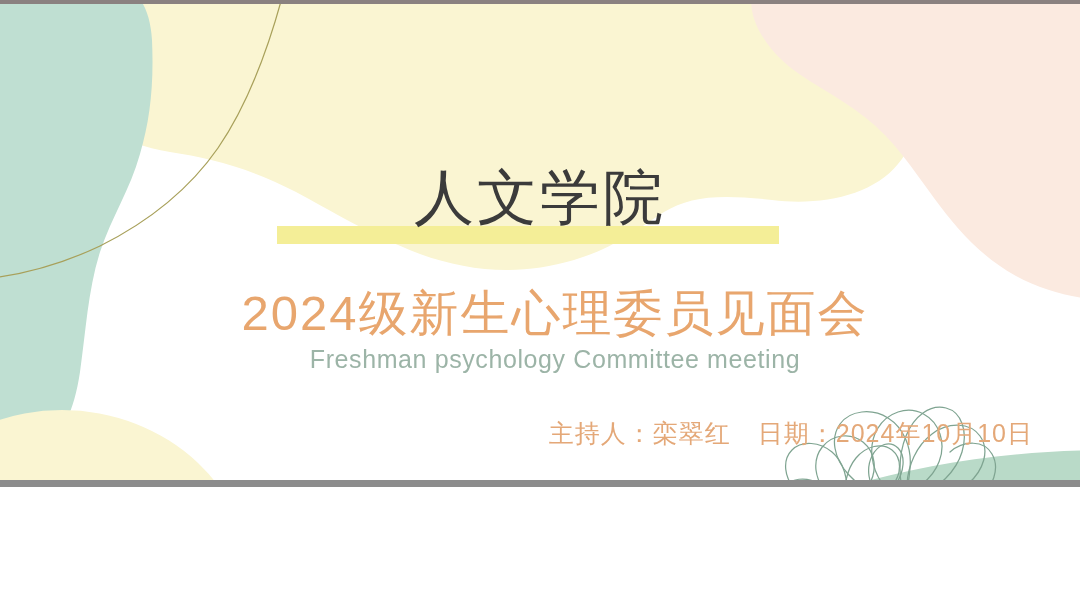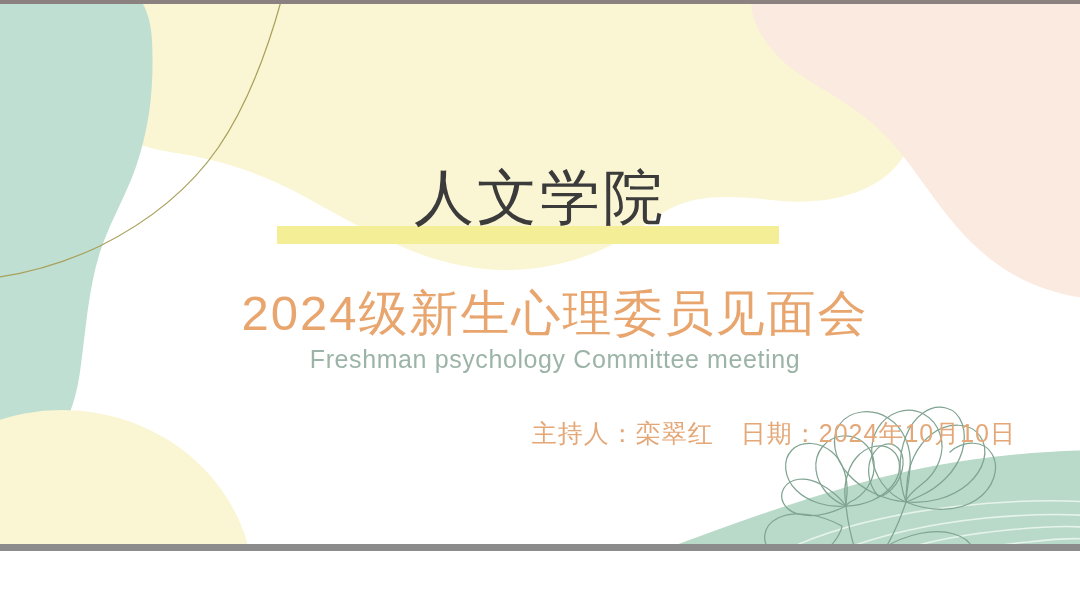--- a/index.html
+++ b/index.html
@@ -4,21 +4,21 @@
 <title>Slide</title>
 <style>
   html, body {
     margin: 0;
     padding: 0;
     background: #ffffff;
   }
   #slide {
     position: relative;
     width: 1080px;
-    height: 551px;
+    height: 487px;
     overflow: hidden;
     background: #ffffff;
     font-family: "Liberation Sans", "DejaVu Sans", sans-serif;
   }
   #bg-layer {
     position: absolute;
     left: 0;
     top: 0;
     width: 1080px;
     height: 615px;
@@ -88,21 +88,21 @@
     white-space: nowrap;
   }
 
   
   .meta-wrap {
     position: absolute;
     left: 0;
     top: 418px;
     width: 1080px;
     text-align: right;
-    padding-right: 64px;
+    padding-right: 47px;
     box-sizing: border-box;
   }
   .meta-line {
     display: inline-block;
     font-size: 25px;
     line-height: 1.2;
     letter-spacing: 1px;
     color: #e4a878;
     white-space: nowrap;
   }

